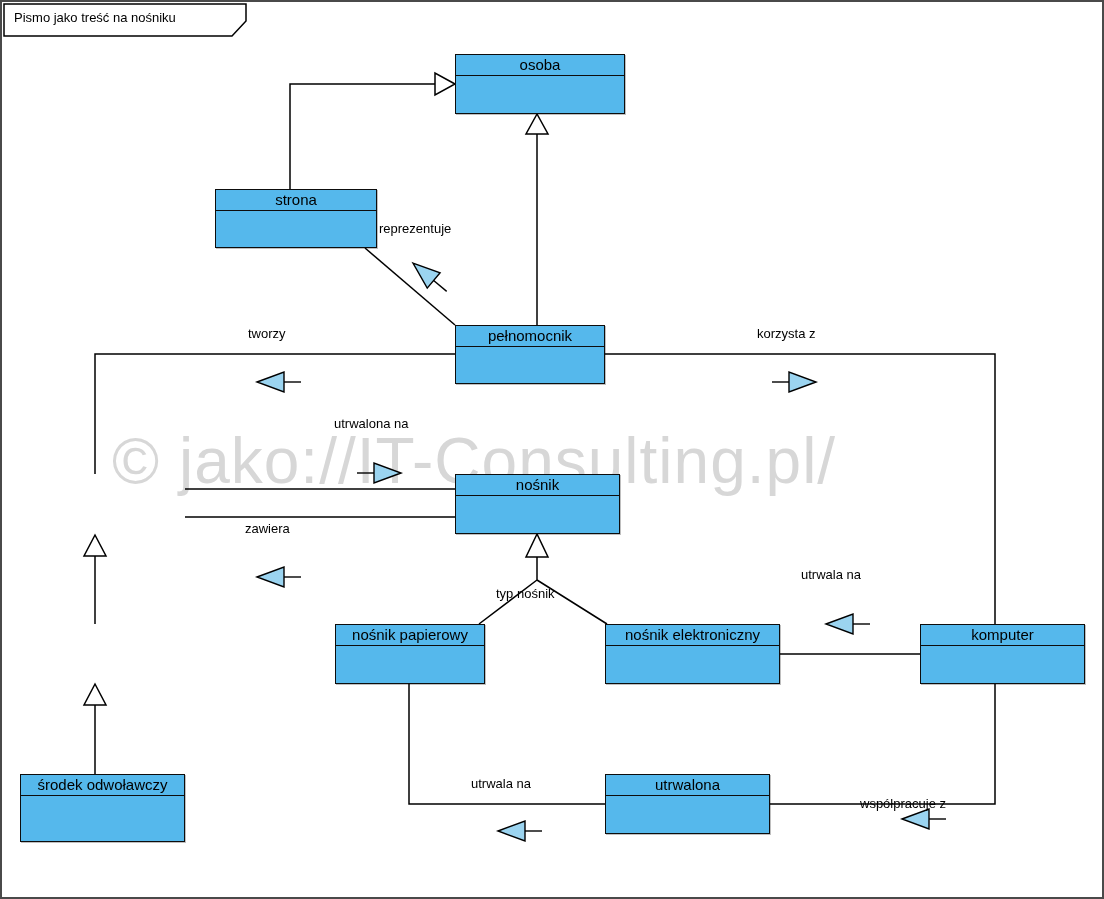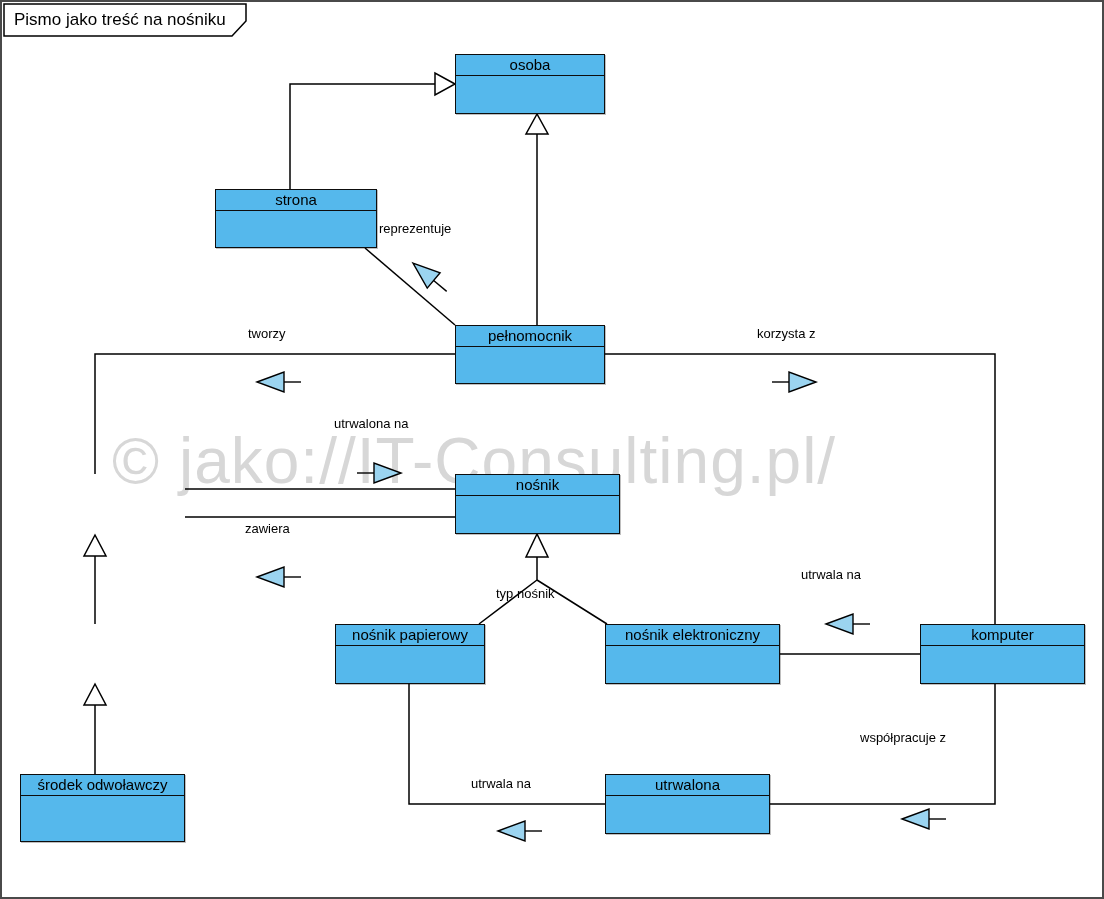--- a/index.html
+++ b/index.html
@@ -23,21 +23,21 @@
     z-index:1;
     user-select:none;
   }
   svg.overlay{
     position:absolute;left:0;top:0;
     z-index:2;
   }
   .frame-title{
     position:absolute;
     left:12px;top:8px;
-    font-size:17px;
+    font-size:13px;
     color:#000;
     z-index:4;
     white-space:nowrap;
   }
   .uml-class{
     position:absolute;
     background:#55b8ec;
     border:1.5px solid #0d0d0d;
     box-sizing:border-box;
     z-index:3;
@@ -111,21 +111,21 @@
     <use href="#dirArrow" class="dir-arrow" transform="translate(382,471) rotate(180)"></use>
     <use href="#dirArrow" class="dir-arrow" transform="translate(797,380) rotate(180)"></use>
     <use href="#dirArrow" class="dir-arrow" transform="translate(424,272) rotate(40)"></use>
     <use href="#dirArrow" class="dir-arrow" transform="translate(841,622)"></use>
     <use href="#dirArrow" class="dir-arrow" transform="translate(513,829)"></use>
     <use href="#dirArrow" class="dir-arrow" transform="translate(917,817)"></use>
   </svg>
 
   <div class="frame-title">Pismo jako treść na nośniku</div>
 
-  <div class="uml-class" style="left:453px;top:52px;width:150px;height:60px">
+  <div class="uml-class" style="left:453px;top:52px;width:170px;height:60px">
     <div class="uml-class-name">osoba</div>
     <div class="uml-class-body"></div>
   </div>
 
   <div class="uml-class" style="left:213px;top:187px;width:162px;height:59px">
     <div class="uml-class-name">strona</div>
     <div class="uml-class-body"></div>
   </div>
 
   <div class="uml-class" style="left:453px;top:323px;width:150px;height:59px">
@@ -166,15 +166,15 @@
   </div>
 
   <div class="assoc-label" style="left:377px;top:219px">reprezentuje</div>
   <div class="assoc-label" style="left:246px;top:324px">tworzy</div>
   <div class="assoc-label" style="left:755px;top:324px">korzysta z</div>
   <div class="assoc-label" style="left:332px;top:414px">utrwalona na</div>
   <div class="assoc-label" style="left:243px;top:519px">zawiera</div>
   <div class="assoc-label" style="left:494px;top:584px">typ nośnik</div>
   <div class="assoc-label" style="left:799px;top:565px">utrwala na</div>
   <div class="assoc-label" style="left:469px;top:774px">utrwala na</div>
-  <div class="assoc-label" style="left:858px;top:728px">współpracuje z</div>
+  <div class="assoc-label" style="left:858px;top:794px">współpracuje z</div>
 
 </div>
 
 </body></html>

